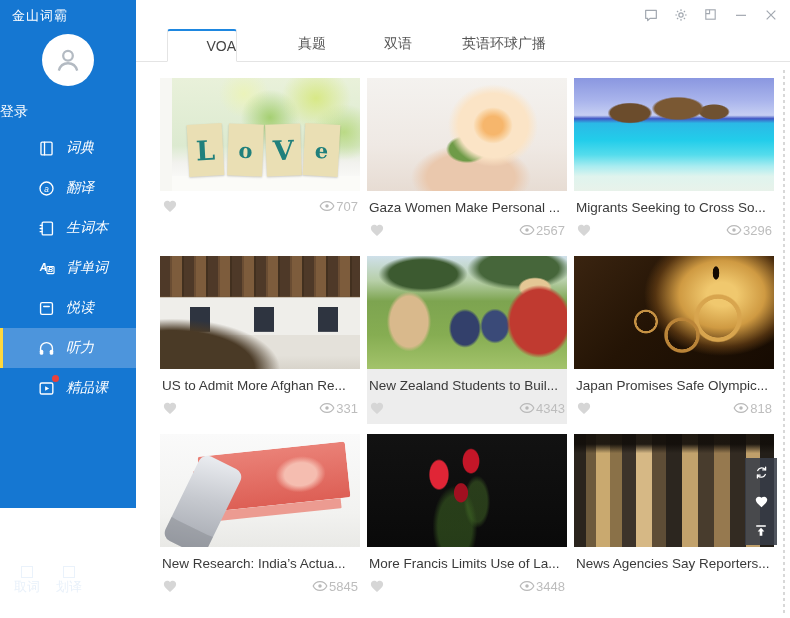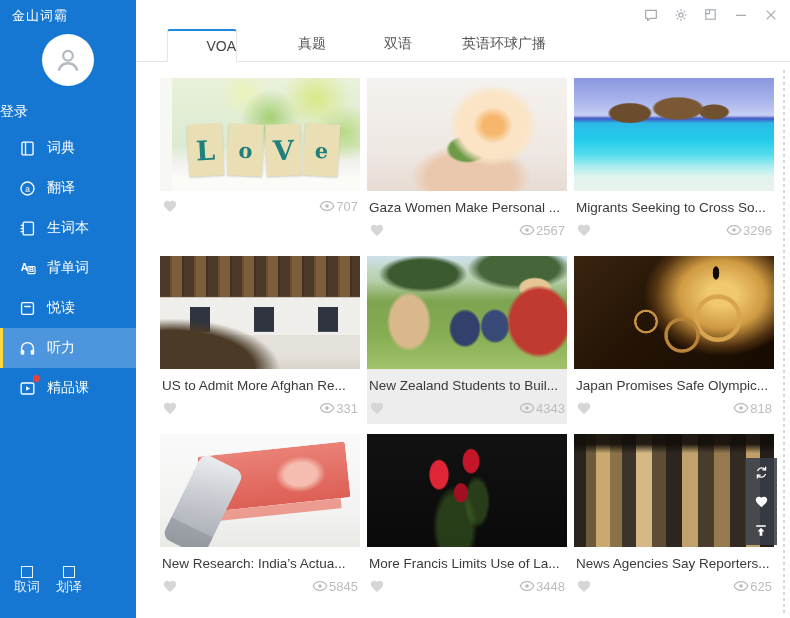--- a/index.html
+++ b/index.html
@@ -1,25 +1,25 @@
 <!DOCTYPE html>
 <html><head>
 <meta charset="utf-8">
 <style>
   * { margin:0; padding:0; box-sizing:border-box; }
   html,body { width:790px; height:618px; overflow:hidden; font-family:"Liberation Sans","DejaVu Sans",sans-serif; background:#fff; }
   .window { position:relative; width:790px; height:618px; background:#fff; }
 
   
-  .sidebar { position:absolute; left:0; top:0; width:136px; height:618px; background:#1577d2; color:#fff; }
+  .sidebar { position:absolute; left:0; top:0; width:136px; height:508px; background:#1577d2; color:#fff; }
   .app-title { position:absolute; left:12px; top:7px; font-size:13px; color:#fff; letter-spacing:1px; }
   .avatar { position:absolute; left:42px; top:34px; width:52px; height:52px; border-radius:50%; background:#fff; display:flex; align-items:center; justify-content:center; }
   .login { position:absolute; left:0; top:103px; width:136px; text-align:left; font-size:14px; color:#fff; cursor:pointer; }
   .menu { position:absolute; left:0; top:128px; width:136px; }
-  .menu-item { position:relative; height:40px; display:flex; align-items:center; padding-left:17px; cursor:pointer; }
+  .menu-item { position:relative; height:40px; display:flex; align-items:center; padding-left:36px; cursor:pointer;font-style:italic; }
   .menu-item .mi-icon { position:relative; width:20px; height:20px; margin-right:10px; display:flex; align-items:center; justify-content:center; }
   .menu-item .mi-label { font-size:14px; color:#fff; }
   .menu-item.active { background:#4d95dc; }
   .menu-item.active::before { content:""; position:absolute; left:0; top:0; width:3px; height:40px; background:#ffd83c; }
   .badge-dot { position:absolute; right:-3px; top:-3px; width:7px; height:7px; border-radius:50%; background:#e8413c; }
   .side-foot { position:absolute; left:14px; top:566px; display:flex; gap:16px; }
   .check-group { display:flex; align-items:center; gap:0; cursor:pointer;flex-direction:column; }
   .checkbox { width:12px; height:12px; border:1.5px solid #eaf2fb; background:transparent; display:inline-block; }
   .check-label { font-size:13px; color:#e9f1fa; }
 
@@ -435,36 +435,20 @@
                 </svg>
               </span>
             <span>3448</span>
           </span>
         </div>
       </div>
 
       <div class="card">
         <div class="thumb t-clothes"></div>
         <div class="card-title">News Agencies Say Reporters...</div>
-        <div class="card-stats">
-          <span class="heart">
-              <svg width="16" height="16" viewBox="0 0 24 24" fill="currentColor">
-                <path d="M12 21l-1.3-1.2C6 15.6 2.8 12.7 2.8 9.2 2.8 6.4 5 4.2 7.8 4.2c1.6 0 3.1.7 4.2 1.9 1.1-1.2 2.6-1.9 4.2-1.9 2.8 0 5 2.2 5 5 0 3.5-3.2 6.4-7.9 10.6L12 21z"></path>
-              </svg>
-            </span>
-          <span class="views">
-            <span class="eye">
-                <svg width="16" height="16" viewBox="0 0 24 24" fill="none" stroke="currentColor" stroke-width="1.8">
-                  <path d="M12 5.5C7.3 5.5 3.4 8.3 1.8 12c1.6 3.7 5.5 6.5 10.2 6.5s8.6-2.8 10.2-6.5C20.6 8.3 16.7 5.5 12 5.5z"></path>
-                  <circle cx="12" cy="12" r="2.6" fill="currentColor" stroke="none"></circle>
-                </svg>
-              </span>
-            <span>625</span>
-          </span>
-        </div>
       </div>
 
     </div>
 
     <div class="fab">
       <div class="fab-btn">
         <span>
           <svg width="17" height="17" viewBox="0 0 24 24" fill="none" stroke="#fff" stroke-width="1.8" stroke-linecap="round">
               <path d="M6.6 9.2a6.2 6.2 0 0 1 10.8-1.1"></path>
               <path d="M17.8 4.4v4h-4"></path>

